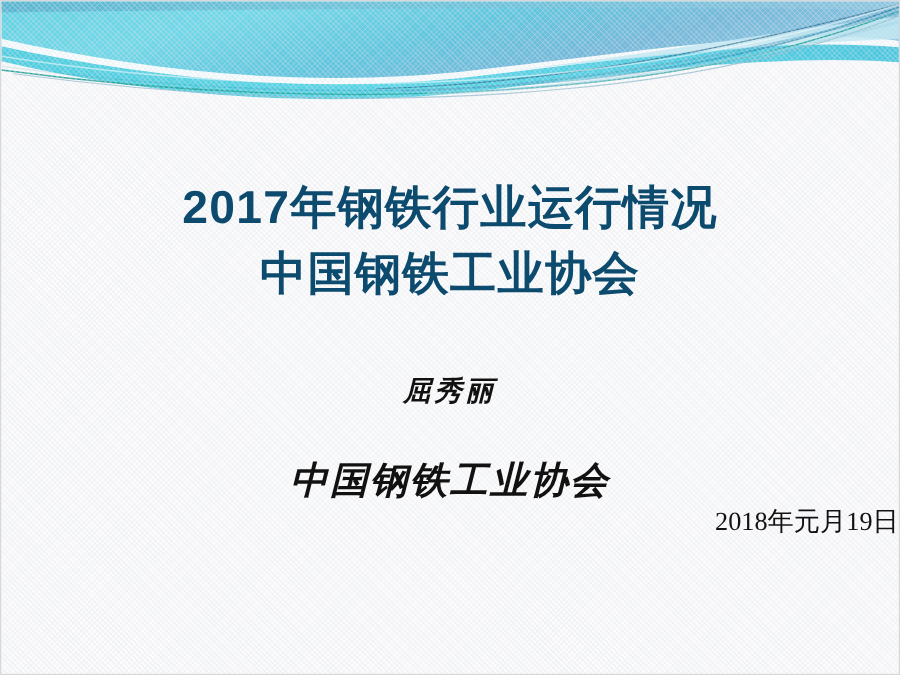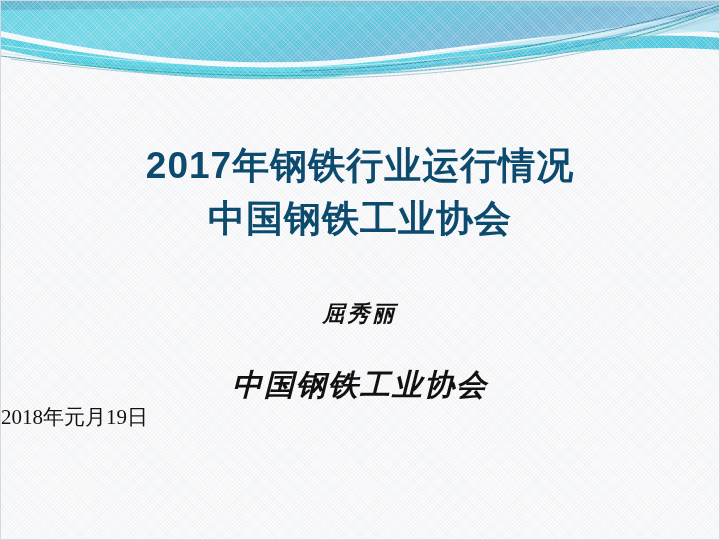--- a/index.html
+++ b/index.html
@@ -82,21 +82,21 @@
   #organization {
     top: 369px;
     font-size: 30px;
     letter-spacing: 2px;
   }
 
   #date-line {
     position: absolute;
     top: 406px;
     width: 100%;
-    text-align: left;
+    text-align: right;
     color: #111111;
     font-family: "Liberation Serif", "DejaVu Serif", serif;
     font-size: 21px;
     line-height: 1;
     white-space: nowrap;
   }
 </style>
 </head>
 <body>
 

